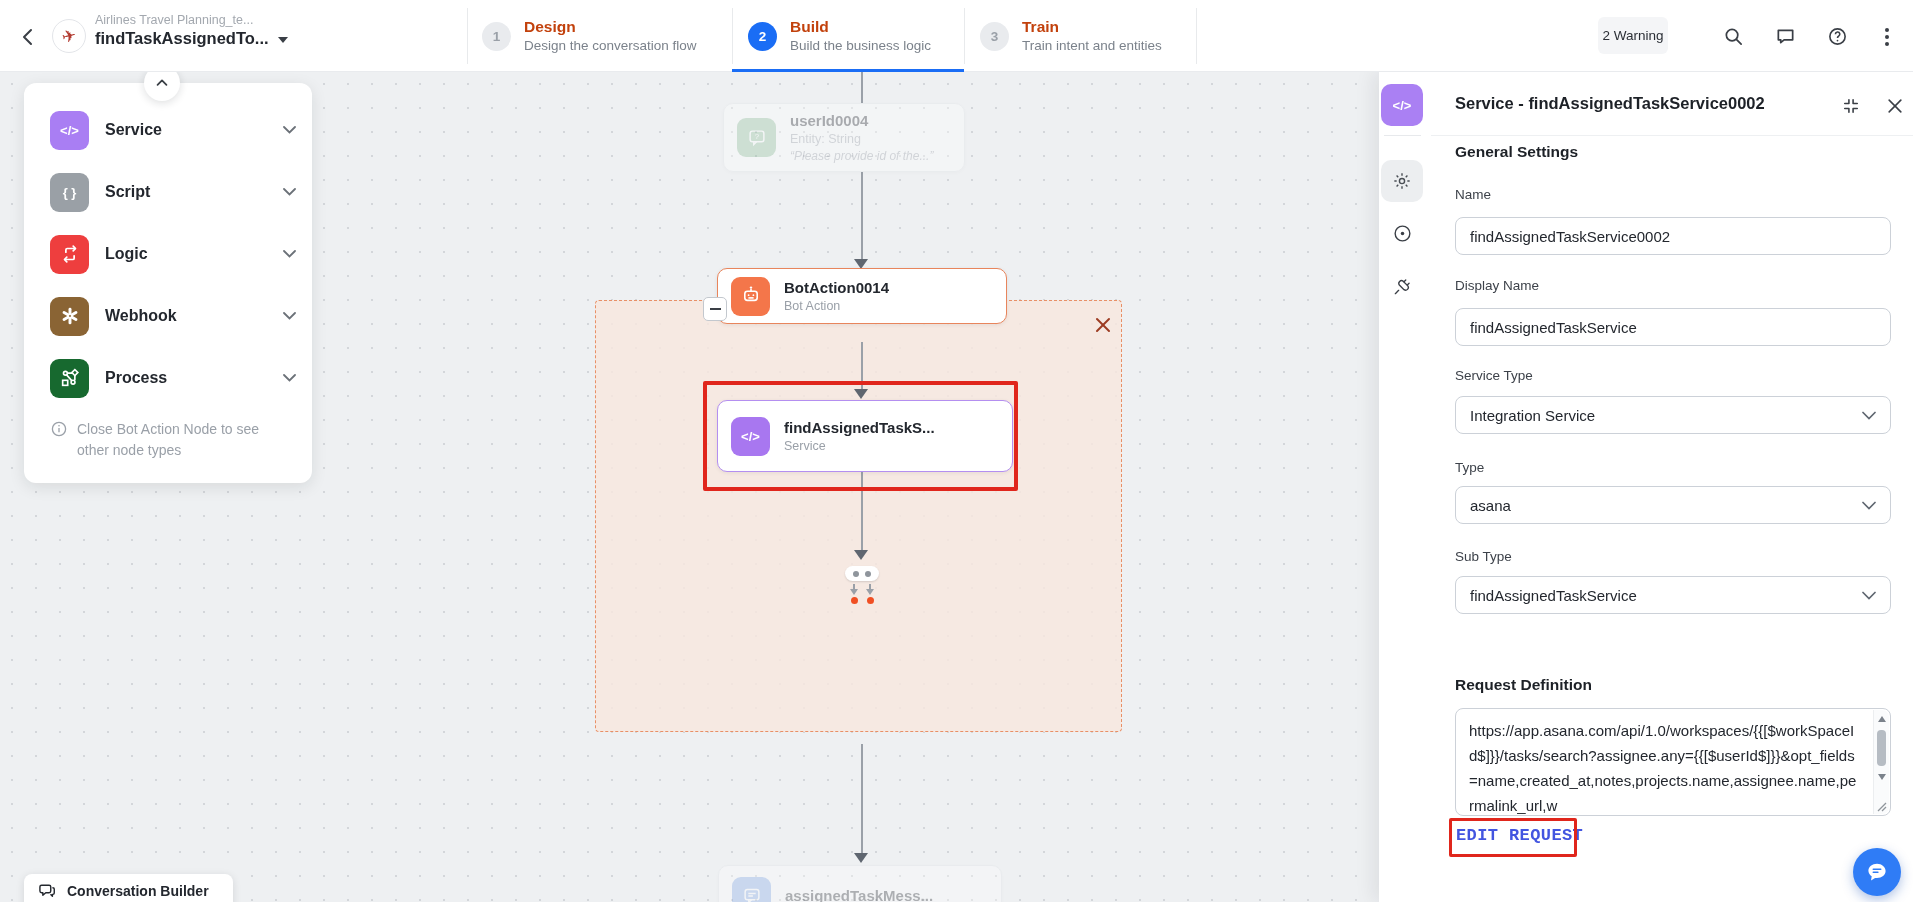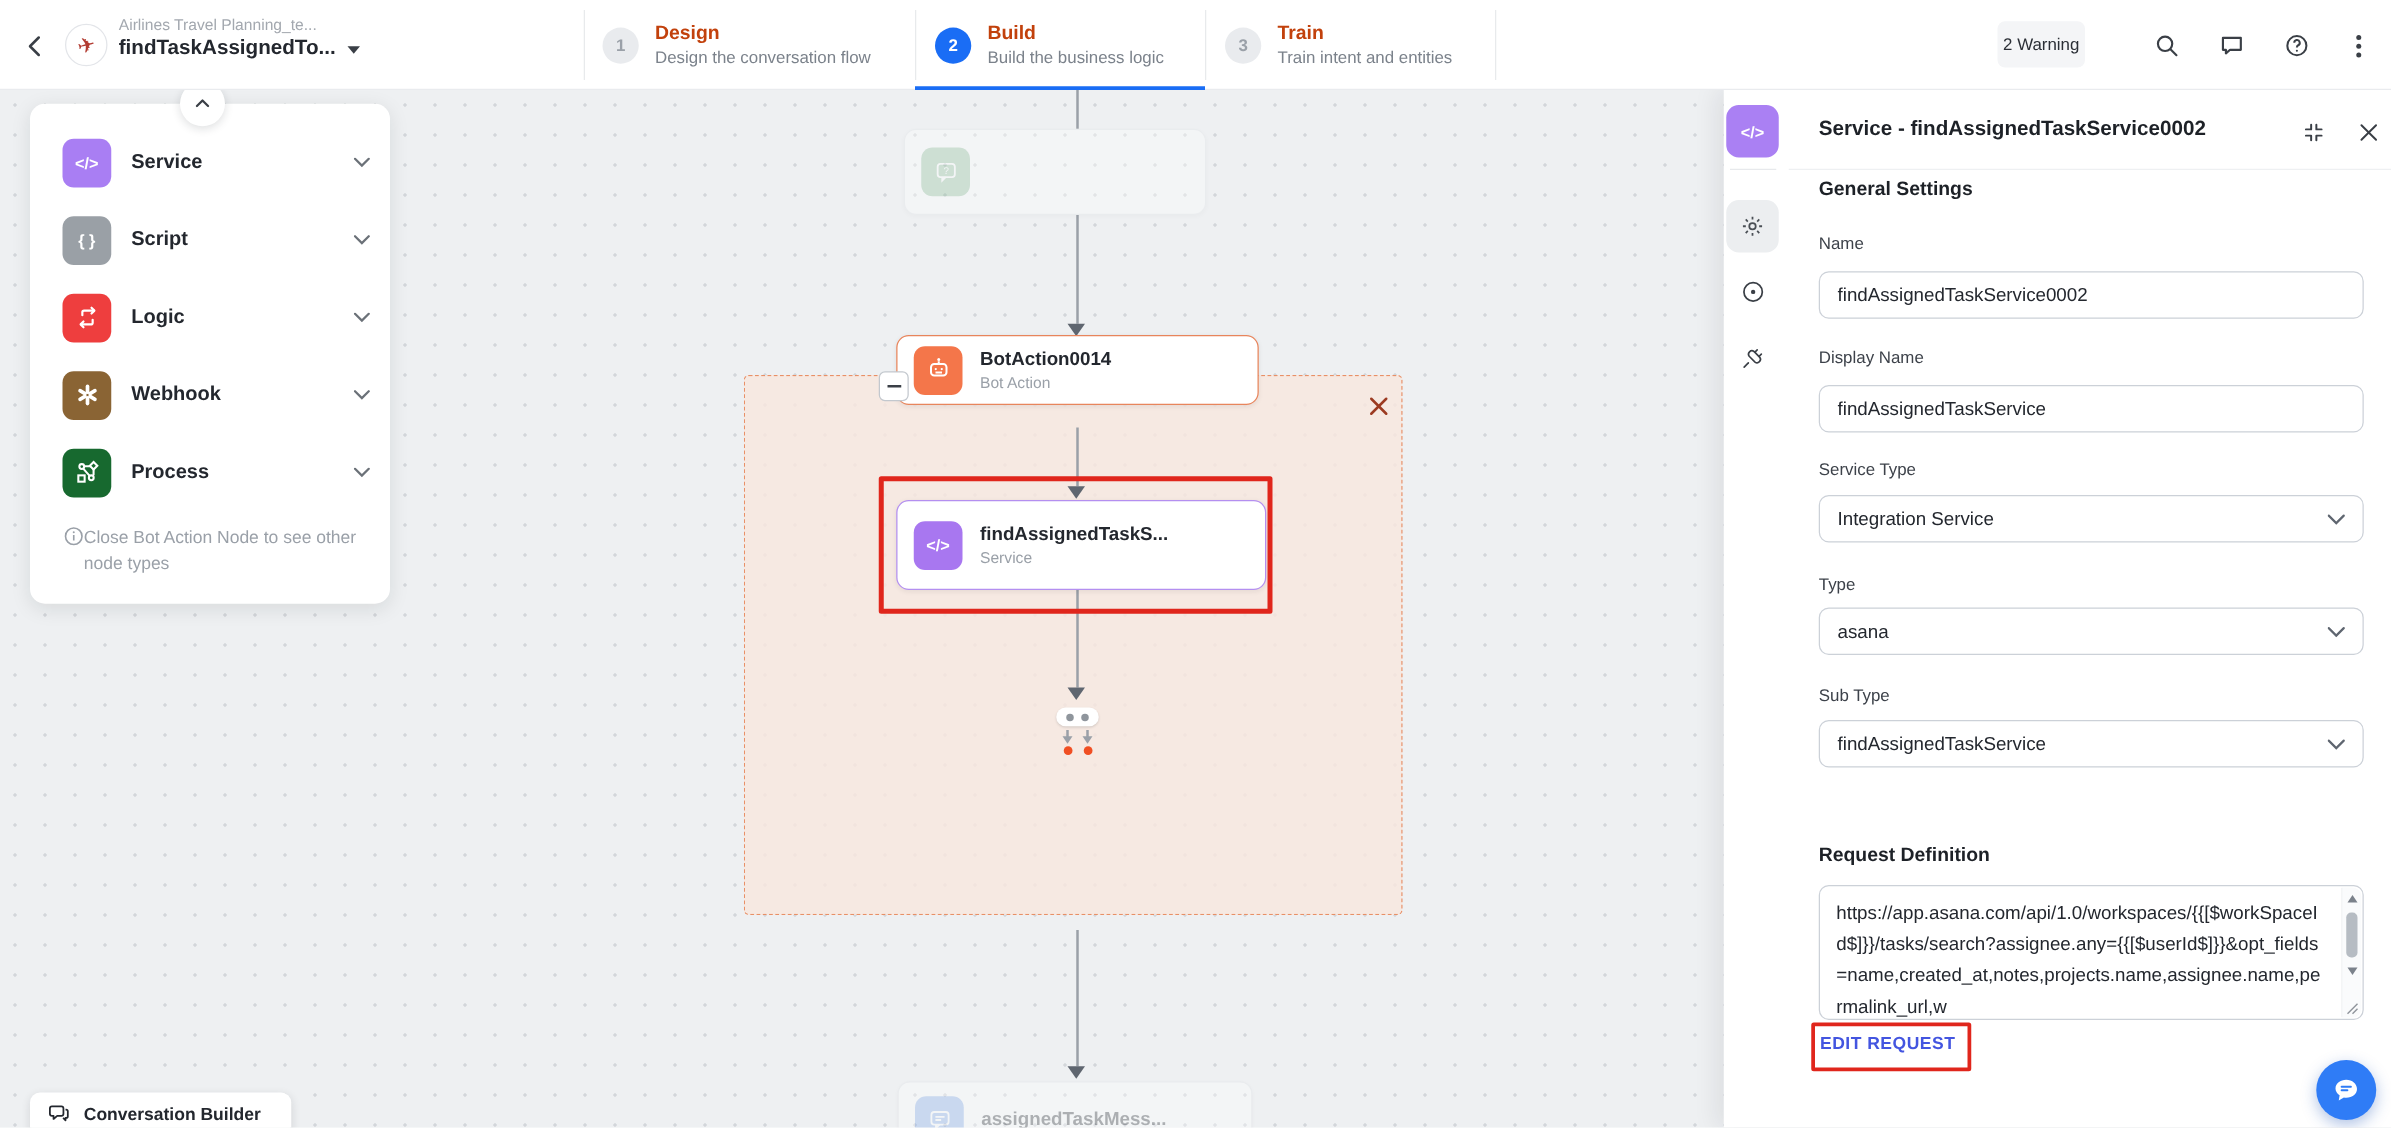--- a/index.html
+++ b/index.html
@@ -83,21 +83,21 @@
   .palette { position:absolute; left:24px; top:11px; width:288px; height:400px; background:#fff;
              border-radius:12px; box-shadow:0 4px 16px rgba(24,28,34,.10); z-index:10; }
   .palette-collapse { position:absolute; left:120px; top:-18px; width:36px; height:36px; border-radius:50%;
                       background:#fff; box-shadow:0 2px 8px rgba(24,28,34,.14); display:flex;
                       align-items:center; justify-content:center; cursor:pointer; }
   .pal-row { position:absolute; left:26px; right:16px; height:44px; display:flex; align-items:center;
              gap:16px; cursor:pointer; }
   .pal-ic { width:39px; height:39px; border-radius:9px; display:flex; align-items:center;
             justify-content:center; color:#fff; font-weight:700; font-size:13px; }
   .pal-label { font-size:16px; font-weight:600; color:#23272e; flex:1; }
-  .pal-note { position:absolute; left:27px; top:336px; width:238px; display:flex; }
+  .pal-note { position:absolute; left:27px; top:336px; width:238px; display:flex; gap:10px; }
   .pal-note-text { font-size:14px; color:#9aa0a8; line-height:21px; }
 
   
   .builder-badge { position:absolute; left:24px; top:802px; width:209px; height:34px; background:#fff;
                    border-radius:8px 8px 0 0; box-shadow:0 2px 8px rgba(24,28,34,.12); z-index:12;
                    display:flex; align-items:center; gap:10px; padding-left:13px; cursor:pointer; }
   .builder-badge span { font-size:14px; font-weight:600; color:#23272e; }
 
   
   .props { position:absolute; left:1379px; top:0; width:534px; height:830px; background:#fff;
@@ -123,22 +123,22 @@
   .req-text { padding:9px 30px 9px 13px; font-size:15px; line-height:25px; color:#23272e;
               word-break:break-all; }
   .req-scroll { position:absolute; right:1px; top:1px; bottom:1px; width:16px; background:#fafbfc;
                 border-left:1px solid #eceef0; border-radius:0 7px 7px 0; cursor:pointer; }
   .scr-up { position:absolute; left:4px; top:6px; width:0; height:0; border-left:4px solid transparent;
             border-right:4px solid transparent; border-bottom:6px solid #7b828b; }
   .scr-thumb { position:absolute; left:3px; top:20px; width:9px; height:36px; background:#b6bcc3; border-radius:4px; }
   .scr-down { position:absolute; left:4px; top:64px; width:0; height:0; border-left:4px solid transparent;
               border-right:4px solid transparent; border-top:6px solid #7b828b; }
   .resize-handle { position:absolute; right:3px; bottom:3px; width:10px; height:10px; }
-  .edit-link { position:absolute; left:77px; top:754px; font-size:14px; font-weight:600; color:#4355e0;
-               letter-spacing:.4px; cursor:pointer; }
+  .edit-link { position:absolute; left:77px; top:754px; font-size:17px; font-weight:600; color:#4355e0;
+               letter-spacing:.4px; cursor:pointer;font-family:Liberation Mono, monospace; }
   .annot-edit { left:70px; top:746px; width:128px; height:39px; border-width:3px; }
   .fab { position:absolute; left:474px; top:776px; width:48px; height:48px; border-radius:50%;
          background:#2f7cf6; box-shadow:0 4px 12px rgba(26,80,180,.35); display:flex; align-items:center;
          justify-content:center; cursor:pointer; }
 </style>
 </head>
 <body>
 
 <div class="topbar">
   <div class="back-btn">
@@ -230,20 +230,25 @@
       </svg>
   </div>
 
   <div class="flow-node entity-node">
     <div class="node-ic" style="background:#8fbf9a">
       <svg viewBox="0 0 24 24" fill="none" stroke="#fff" stroke-width="1.6" width="22" height="22">
           <rect x="4.5" y="4.5" width="15" height="11.5" rx="2.5"></rect>
           <path d="M8.5 16v3l3-3"></path>
           <text x="12" y="13.6" font-size="8.5" fill="#fff" stroke="none" text-anchor="middle">?</text>
         </svg>
+    </div>
+    <div>
+      <div class="node-title">userId0004</div>
+      <div class="node-sub">Entity: String</div>
+      <div class="node-quote">“Please provide id of the...”</div>
     </div>
   </div>
 
   <div class="flow-node botaction-node">
     <div class="node-ic" style="background:#f4764a">
       <svg viewBox="0 0 24 24" fill="none" stroke="#fff" stroke-width="1.6" width="24" height="24">
           <circle cx="12" cy="3.6" r="1.2" fill="#fff" stroke="none"></circle>
           <path d="M12 5v2"></path>
           <rect x="5.8" y="7.2" width="12.4" height="9.2" rx="2.6"></rect>
           <circle cx="9.6" cy="11.2" r=".9" fill="#fff" stroke="none"></circle>

